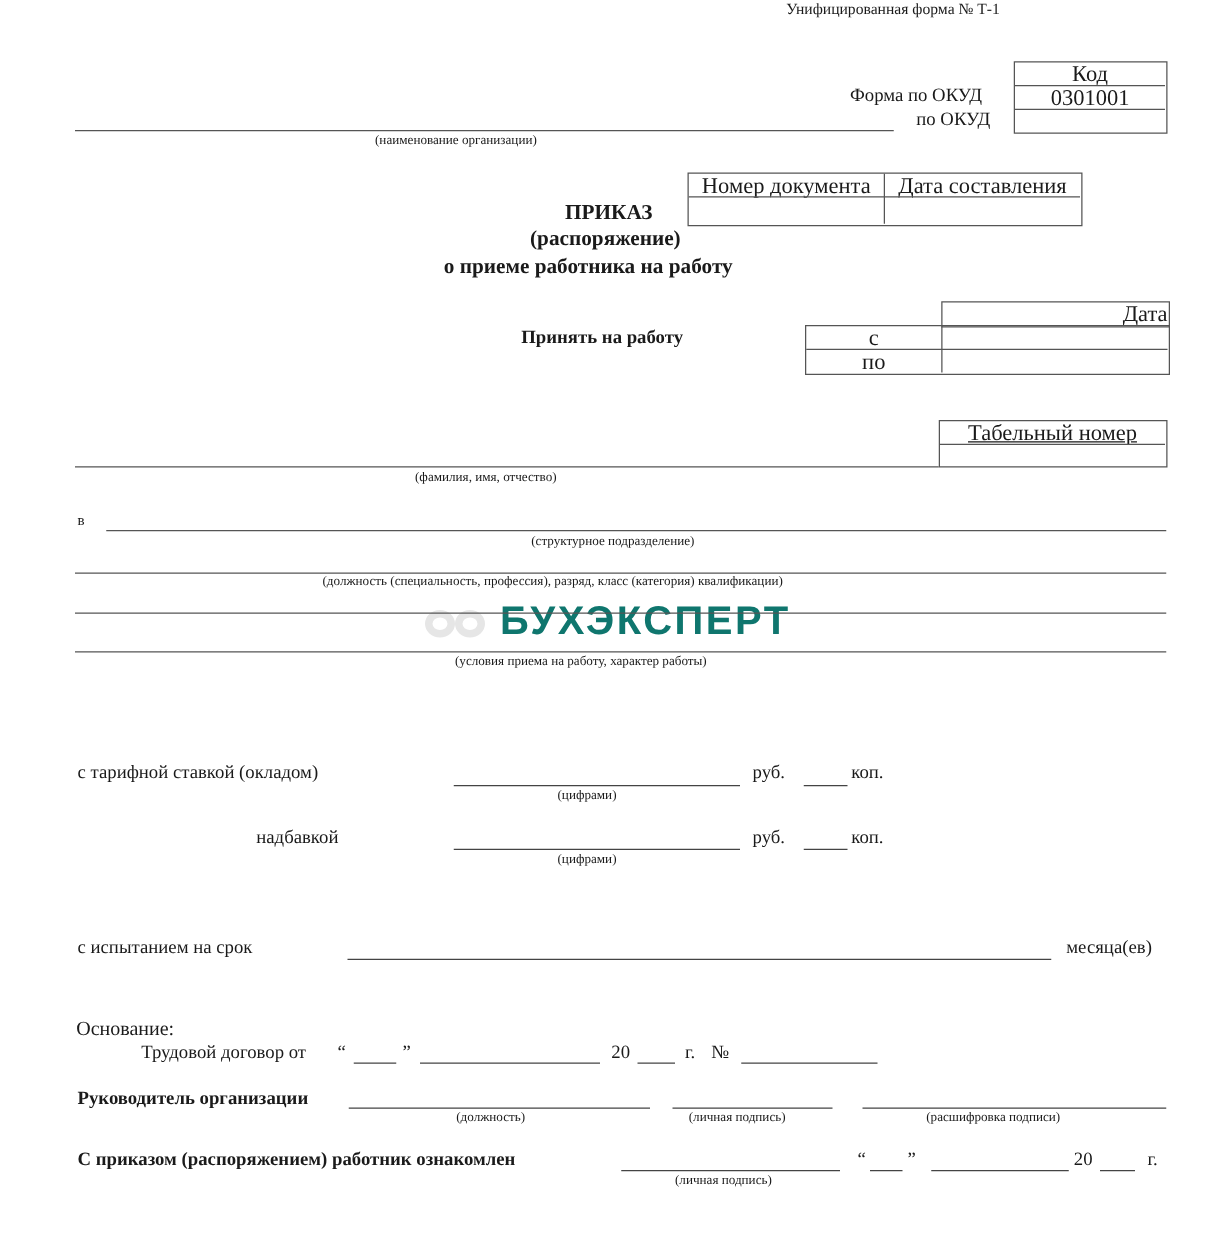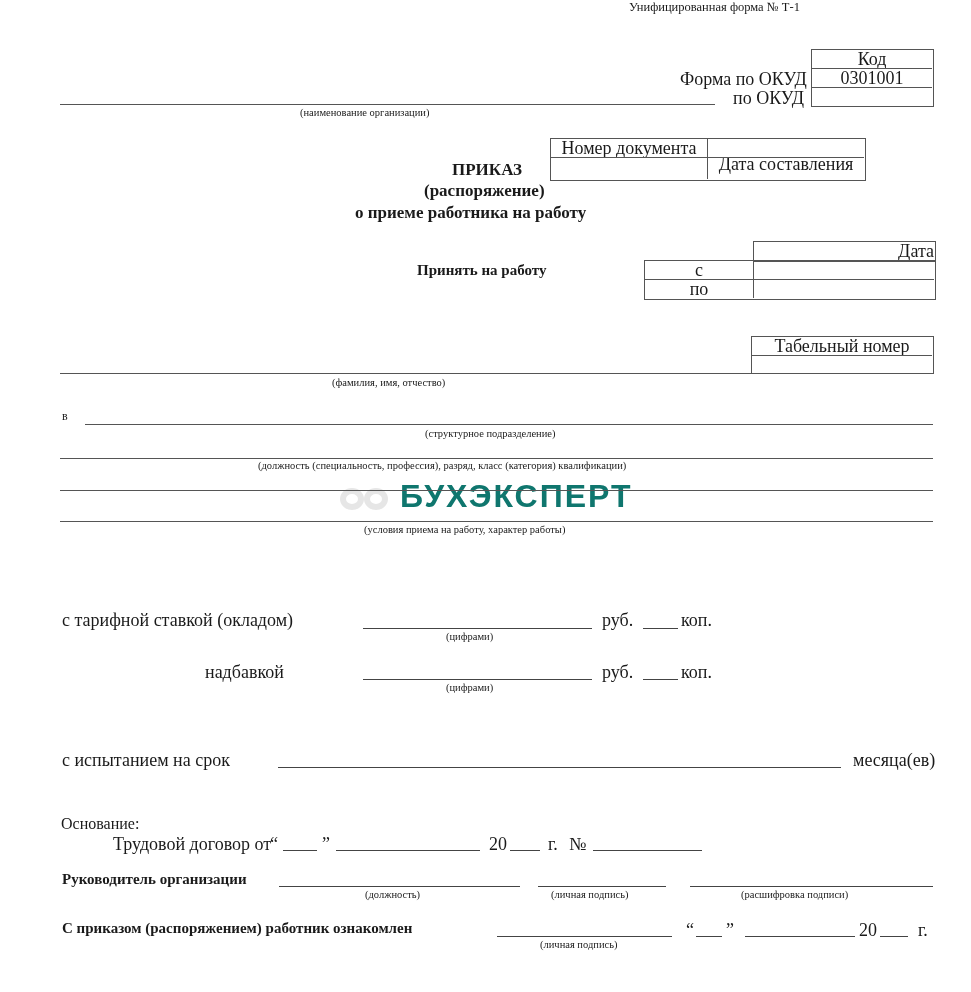--- a/index.html
+++ b/index.html
@@ -2,21 +2,21 @@
 <html><head>
 <meta charset="utf-8">
 <style>
   html, body { margin: 0; padding: 0; background: #ffffff; }
   body {
     width: 971px; height: 992px; position: relative; overflow: hidden;
     font-family: "Liberation Serif", "DejaVu Serif", serif; color: #1a1a1a;
   }
   .abs { position: absolute; }
   .hdr-note { font-size: 12.5px; line-height: 15px; white-space: nowrap; }
-  .lbl { font-size: 18px; white-space: nowrap; }
+  .lbl { font-size: 15px; white-space: nowrap; }
   .lbl-b { font-size: 15px; font-weight: bold; white-space: nowrap; }
   .cap { font-size: 10.5px; white-space: nowrap; text-align: center; }
   .line { position: absolute; height: 0; border-top: 1.5px solid #555; }
   .uline { position: absolute; height: 0; border-top: 1px solid #444; }
   .box { position: absolute; border: 1.5px solid #555; box-sizing: border-box; }
   .cell { position: absolute; box-sizing: border-box; font-size: 18px; text-align: center; line-height: 18px; }
   .vdiv { position: absolute; width: 0; border-left: 1.5px solid #555; }
   .hdiv { position: absolute; height: 0; border-top: 1.5px solid #555; }
   .title { font-weight: bold; font-size: 17px; text-align: center; white-space: nowrap; }
   .watermark {
@@ -43,21 +43,21 @@
   <div class="hdiv" style="left:0; top:37px; width:120px;"></div>
   <div class="cell" style="left:0; top:38px; width:120px; height:17px;"></div>
 </div>
 
 <div class="input-slot" style="left:60px; top:86px; width:655px; height:18px;"></div>
 <div class="line" style="left:60px; top:104px; width:655px;"></div>
 <div class="abs cap" style="left:300px; top:107px;">(наименование организации)</div>
 
 <div class="box" style="left:550px; top:138px; width:316px; height:43px;">
   <div class="cell" style="left:0; top:0; width:156px; height:19px;">Номер документа</div>
-  <div class="cell" style="left:157px; top:16px; width:156px; height:19px;">Дата составления</div>
+  <div class="cell" style="left:157px; top:0; width:156px; height:19px;">Дата составления</div>
   <div class="hdiv" style="left:0; top:18px; width:313px;"></div>
   <div class="vdiv" style="left:156px; top:0; height:40px;"></div>
   <div class="cell" style="left:0; top:20px; width:156px; height:20px;"></div>
   <div class="cell" style="left:157px; top:20px; width:156px; height:20px;"></div>
 </div>
 
 <div class="abs title" style="left:452px; top:160px;">ПРИКАЗ</div>
 <div class="abs title" style="left:424px; top:181px;">(распоряжение)</div>
 <div class="abs title" style="left:355px; top:203px;">о приеме работника на работу</div>
 
@@ -68,21 +68,21 @@
 <div class="box" style="left:644px; top:260px; width:292px; height:40px;">
   <div class="vdiv" style="left:108px; top:0; height:37px;"></div>
   <div class="hdiv" style="left:0; top:18px; width:289px;"></div>
   <div class="cell" style="left:0; top:0; width:108px; height:18px;">с</div>
   <div class="cell" style="left:110px; top:0; width:178px; height:18px;"></div>
   <div class="cell" style="left:0; top:19px; width:108px; height:18px;">по</div>
   <div class="cell" style="left:110px; top:19px; width:178px; height:18px;"></div>
 </div>
 
 <div class="box" style="left:751px; top:336px; width:183px; height:38px;">
-  <div class="cell" style="left:0; top:0; width:180px; height:18px;">Табельный номер</div>
+  <div class="cell" style="left:0; top:0; width:180px; height:18px;text-decoration:underline;">Табельный номер</div>
   <div class="hdiv" style="left:0; top:18px; width:180px;"></div>
   <div class="cell" style="left:0; top:19px; width:180px; height:16px;"></div>
 </div>
 
 <div class="input-slot" style="left:60px; top:355px; width:690px; height:18px;"></div>
 <div class="line" style="left:60px; top:373px; width:691px;"></div>
 <div class="abs cap" style="left:332px; top:377px;">(фамилия, имя, отчество)</div>
 
 <div class="abs lbl" style="left:62px; top:409px; font-size:12px;">в</div>
 <div class="input-slot" style="left:85px; top:406px; width:848px; height:18px;"></div>

